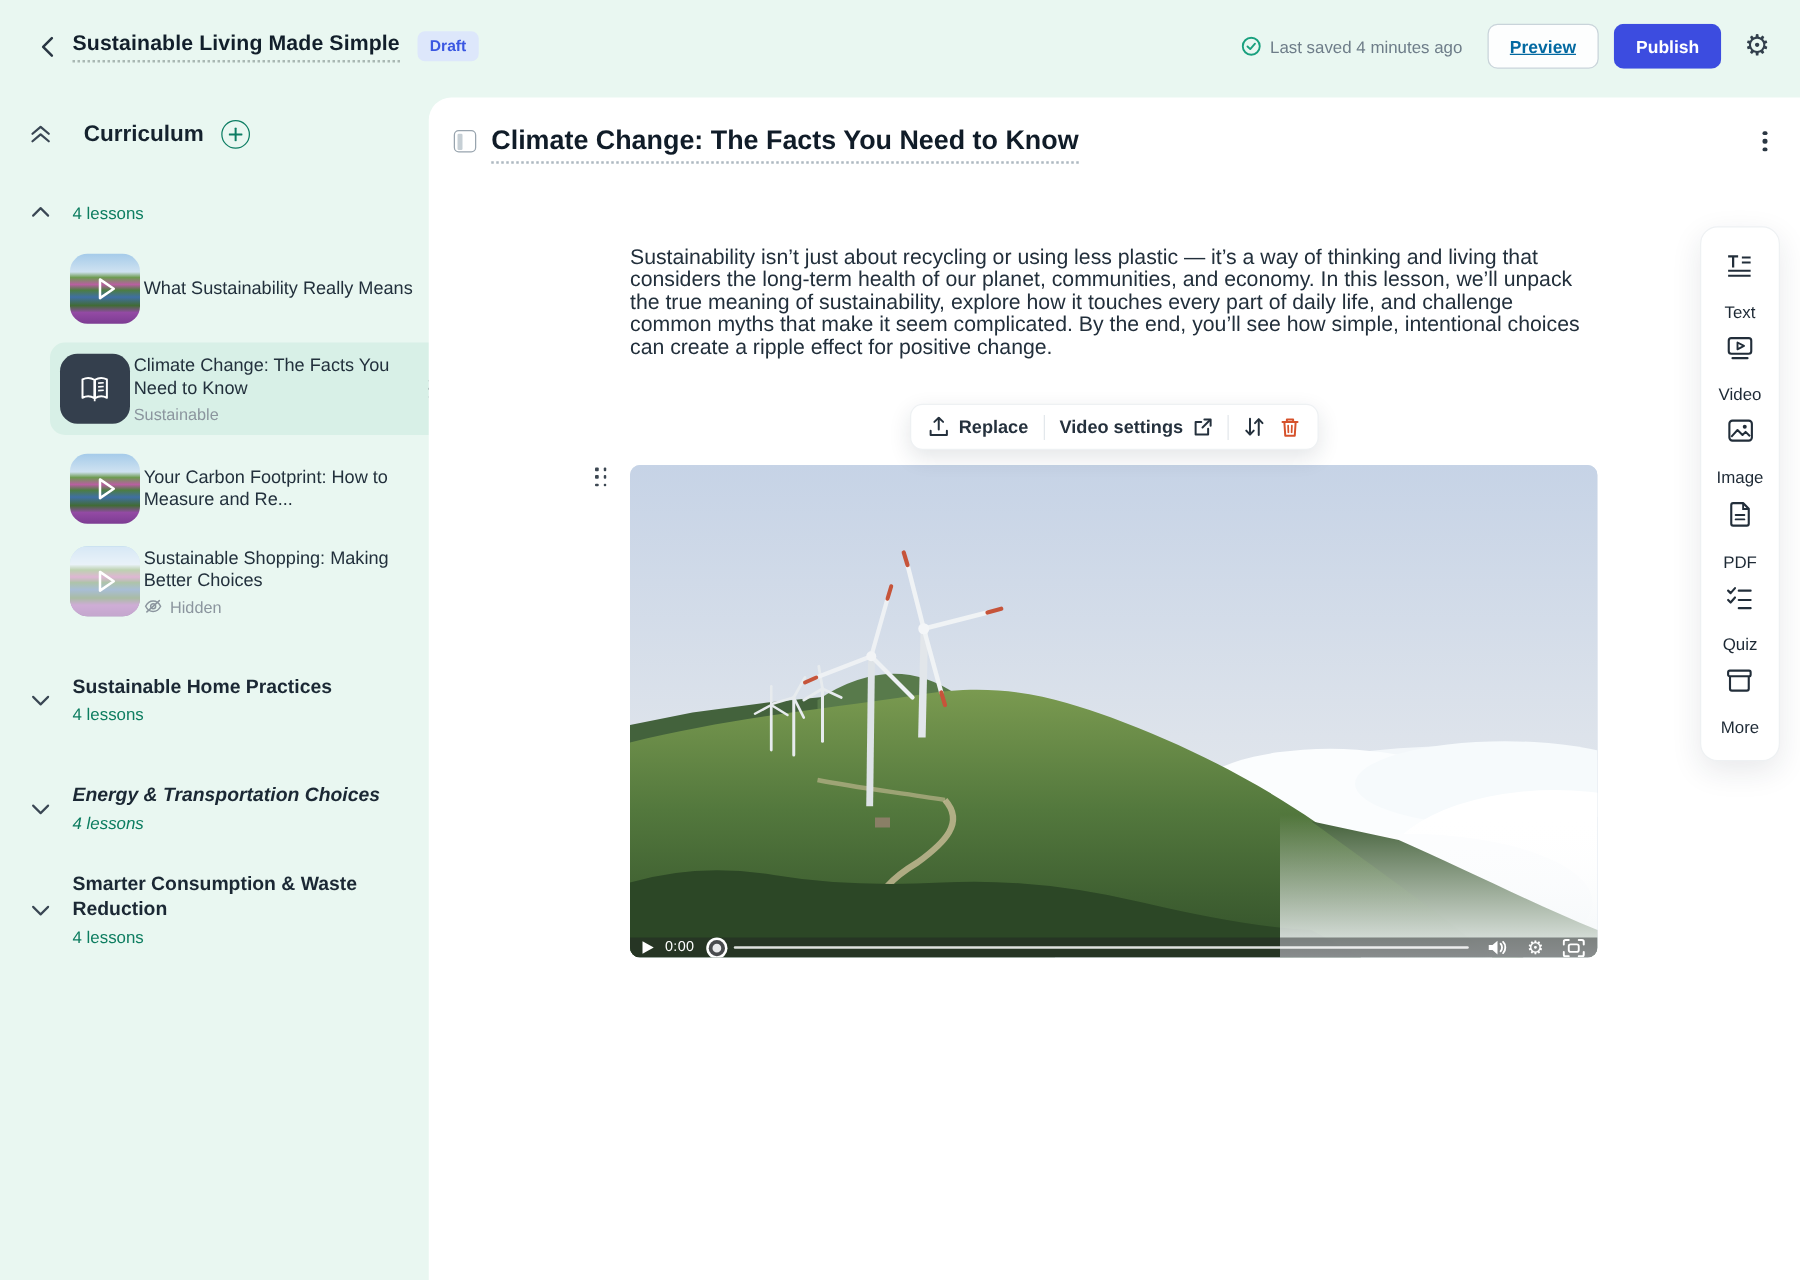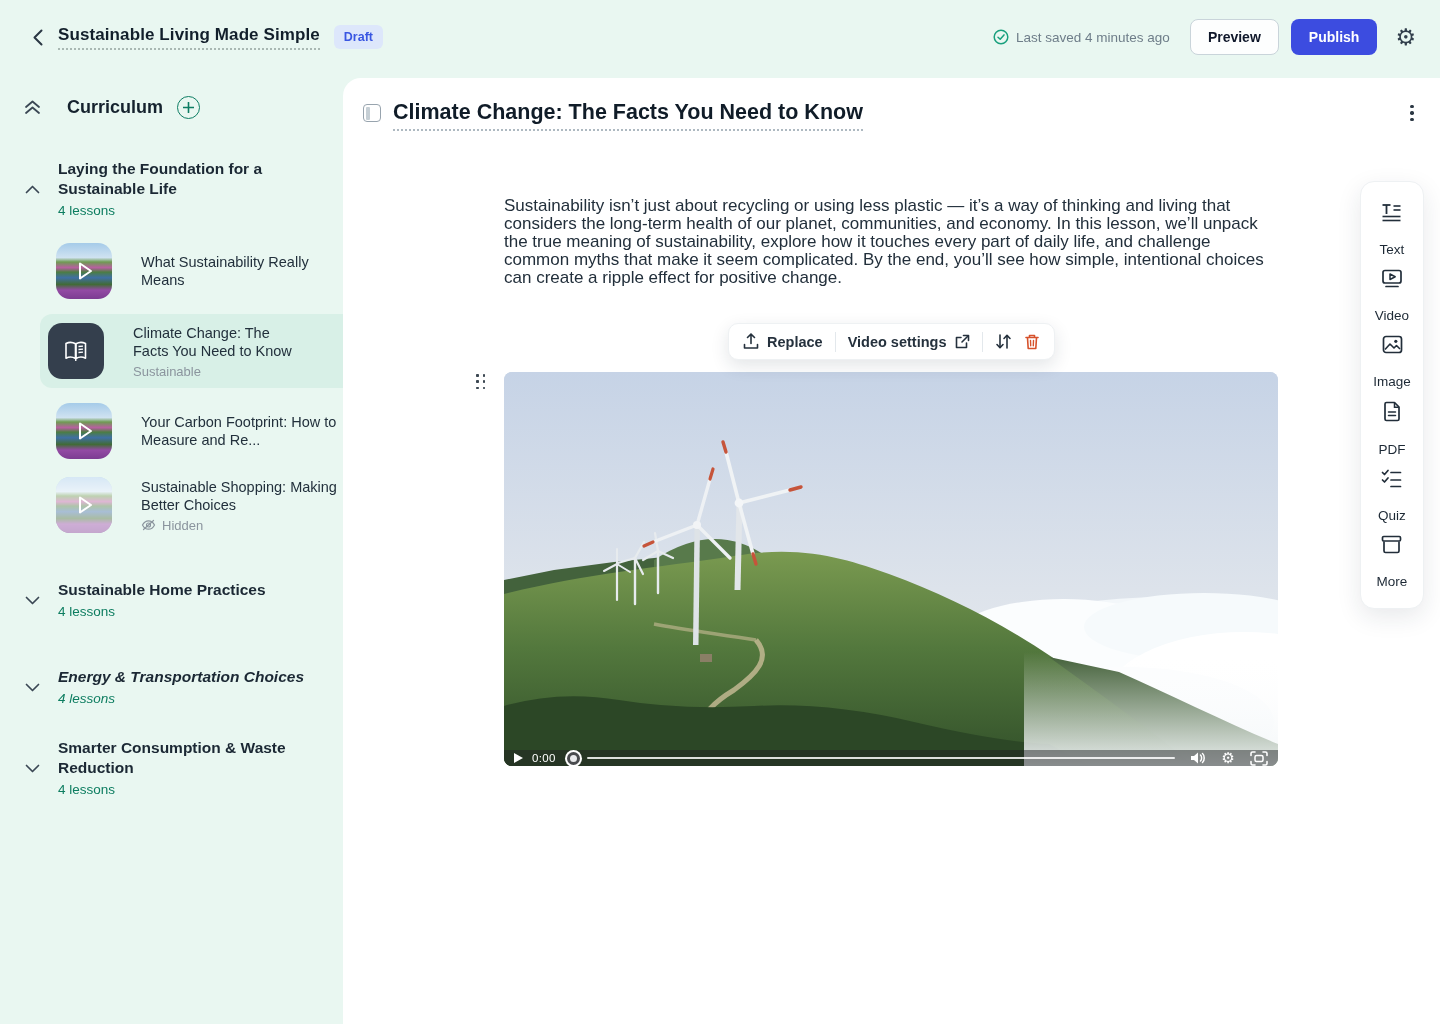--- a/index.html
+++ b/index.html
@@ -11,37 +11,37 @@
     position:relative;
   }
   
   .header { position:absolute; top:0; left:0; width:1440px; height:74px; display:flex; align-items:center; padding:0 24px; background:#e9f7f1; z-index:5; }
   .back-btn { width:28px; height:28px; display:flex; align-items:center; justify-content:center; cursor:pointer; margin-right:6px; }
   .course-title { font-size:17px; font-weight:700; color:#121f2b; border-bottom:2px dotted #a9b8b3; padding-bottom:3px; letter-spacing:.1px; }
   .badge { margin-left:14px; background:#dde7fb; color:#3a57e2; font-size:12.5px; font-weight:600; padding:5px 10px; border-radius:6px; }
   .header-right { margin-left:auto; display:flex; align-items:center; gap:12px; }
   .saved { display:flex; align-items:center; gap:7px; color:#6e7d89; font-size:13.5px; margin-right:8px; }
   .btn { border-radius:8px; font-size:14px; font-weight:600; padding:9px 17px; cursor:pointer; border:1px solid transparent; }
-  .btn-secondary { background:#fdfefe; border-color:#c9d4da; color:#0f172a; }
+  .btn-secondary { background:#fdfefe; border-color:#c9d4da; color:#0369a1;text-decoration:underline; }
   .btn-primary { background:#3c4ce0; color:#ffffff; }
   .gear-btn { font-size:23px; color:#323f4c; margin-left:6px; cursor:pointer; font-family:"DejaVu Sans",sans-serif; line-height:1; }
 
   
   .sidebar { position:absolute; top:74px; left:0; width:369px; bottom:0; padding:22px 16px 0 24px; }
   .curriculum-row { display:flex; align-items:center; gap:14px; margin-bottom:40px; }
   .curriculum-title { font-size:18px; font-weight:700; color:#15222e; margin-left:12px; }
   .plus-btn { width:23px; height:23px; border-radius:50%; border:1.6px solid #0d7d63; color:#0d7d63; display:flex; align-items:center; justify-content:center; cursor:pointer; }
   .section { margin-bottom:28px; }
   .section-head { display:flex; gap:18px; cursor:pointer; }
   .section-chev { width:16px; flex:none; display:flex; align-items:center; justify-content:center; margin-top:2px; }
   .section-titlebox { flex:1; }
   .section-title { font-size:15.5px; font-weight:600; line-height:20px; color:#1b2834; }
   .lesson-count { font-size:13.5px; color:#0d7d60; font-weight:500; margin-top:4px; }
   .lessons { margin:16px 0 6px 0; }
-  .lesson { display:flex; align-items:center; gap:29px; padding:9px 8px; border-radius:12px; cursor:pointer; position:relative; }
+  .lesson { display:flex; align-items:center; gap:3px; padding:9px 8px; border-radius:12px; cursor:pointer; position:relative; }
   .lesson.selected { background:#d8f0e7; }
   .thumb { width:56px; height:56px; border-radius:14px; flex:none; position:relative; overflow:hidden;
     background:linear-gradient(180deg,#a5cbe9 0%,#cfe2f1 26%,#6e9b52 34%,#b85fa0 44%,#4c7d42 52%,#3f6fa3 62%,#416b36 74%,#934aa4 84%,#7c3c92 100%); }
   .thumb .play { position:absolute; inset:0; display:flex; align-items:center; justify-content:center; }
   .thumb.dimmed::after { content:""; position:absolute; inset:0; background:rgba(255,255,255,.55); }
   .tile { width:56px; height:56px; border-radius:14px; flex:none; background:#343f4d; display:flex; align-items:center; justify-content:center; }
   .lesson-text { flex:1; min-width:0; }
   .lesson-title { font-size:14.5px; font-weight:500; line-height:18.5px; color:#22303c; }
   .lesson-meta { font-size:13px; color:#8b959e; margin-top:3px; display:flex; align-items:center; gap:6px; }
   .kebab { width:4px; flex:none; display:flex; flex-direction:column; gap:3px; align-items:center; margin:0 6px; cursor:pointer; }
@@ -126,21 +126,20 @@
   </div>
 
   <div class="section">
     <div class="section-head">
       <div class="section-chev">
         <svg width="15" height="9" viewBox="0 0 15 9">
             <polyline points="1.5,7.5 7.5,1.5 13.5,7.5" fill="none" stroke="#3a4754" stroke-width="1.7" stroke-linecap="round" stroke-linejoin="round"></polyline>
           </svg>
       </div>
       <div class="section-titlebox">
-        <div class="section-title">Laying the Foundation for a Sustainable Life</div>
         <div class="lesson-count">4 lessons</div>
       </div>
     </div>
     <div class="lessons" style="margin-left:24px;">
 
       <div class="lesson">
         <div class="thumb">
           <div class="play">
               <svg width="26" height="26" viewBox="0 0 26 26">
                 <polygon points="9,5.5 20,13 9,20.5" fill="none" stroke="#ffffff" stroke-width="2" stroke-linejoin="round"></polygon>

